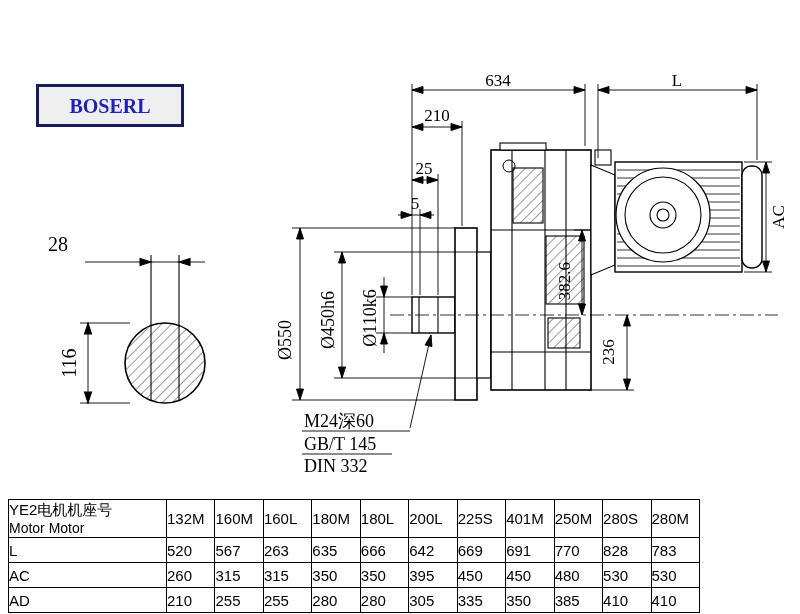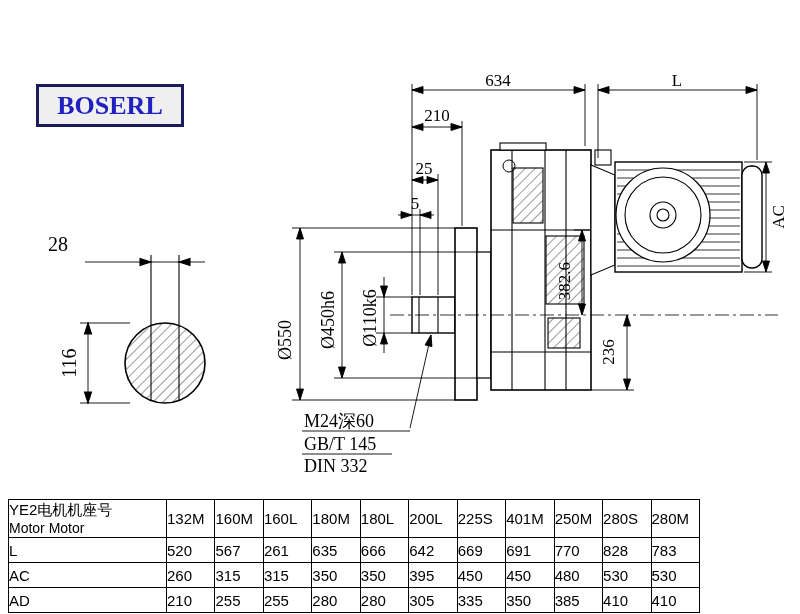--- a/index.html
+++ b/index.html
@@ -1,21 +1,21 @@
 <!DOCTYPE html>
 <html><head>
 <meta charset="utf-8">
 <style>
   * { margin:0; padding:0; box-sizing:border-box; }
   html,body { width:800px; height:614px; }
   body { background:#fff; font-family:"Liberation Sans", sans-serif; position:relative; overflow:hidden; color:#000; }
   .page { position:absolute; inset:0; background:#fff; }
   .title { position:absolute; left:36px; top:16px; font-size:28px; font-weight:bold; letter-spacing:1px; white-space:nowrap; }
   .brand-box { position:absolute; left:36px; top:84px; width:148px; height:43px; border:3px solid #1a1a5e; background:#efefef; display:flex; align-items:center; justify-content:center; }
-  .brand-text { font-family:"Liberation Serif", serif; font-size:26px; font-weight:bold; color:#2020c0; line-height:1; }
+  .brand-text { font-family:"Liberation Serif", serif; font-size:20px; font-weight:bold; color:#2020c0; line-height:1; }
   svg.drawing { position:absolute; left:0; top:0; }
   svg text { font-family:"Liberation Serif", serif; fill:#000; stroke:none; }
   table.size-table { position:absolute; left:8px; top:499px; width:692px; border-collapse:collapse; table-layout:fixed; font-size:15px; text-align:left; border:1px solid #a21caf; }
   .size-table th, .size-table td { border:1px solid #000; font-weight:normal; padding:1px 0; height:25px; overflow:hidden; }
   .size-table tr.hdr th { height:37px; }
   .size-table .en { font-size:14px; }
 </style>
 </head>
 <body>
 
@@ -203,21 +203,21 @@
         <th>225S</th>
         <th>401M</th>
         <th>250M</th>
         <th>280S</th>
         <th>280M</th>
       </tr>
       <tr>
         <td>L</td>
         <td>520</td>
         <td>567</td>
-        <td>261</td>
+        <td>263</td>
         <td>635</td>
         <td>666</td>
         <td>642</td>
         <td>669</td>
         <td>691</td>
         <td>770</td>
         <td>828</td>
         <td>783</td>
       </tr>
       <tr>

